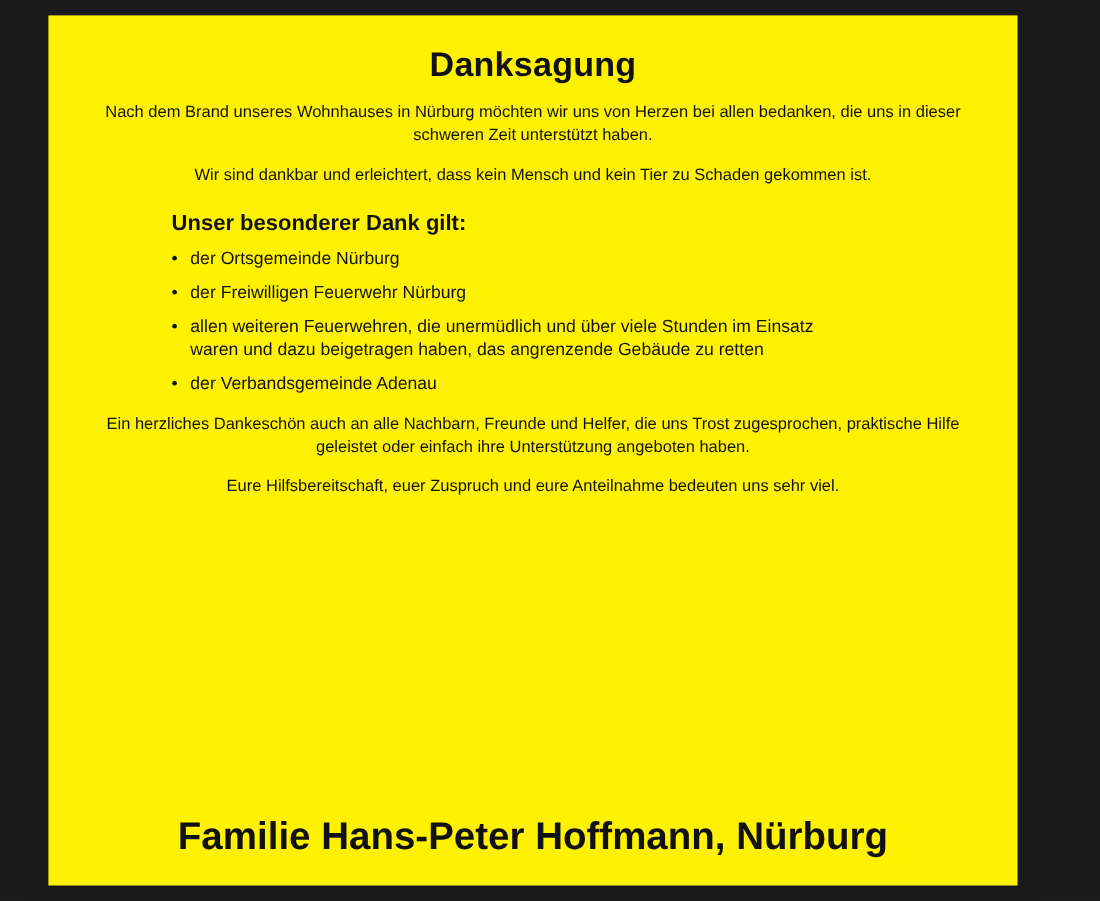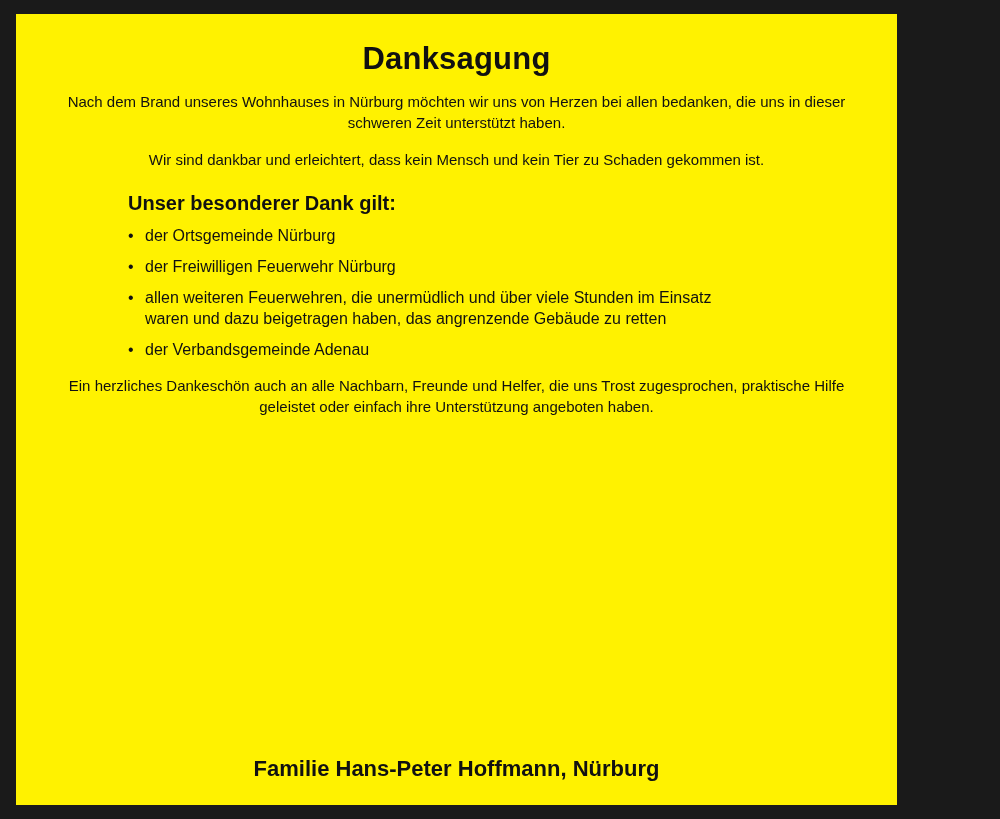--- a/index.html
+++ b/index.html
@@ -7,20 +7,21 @@
     padding: 0;
     background: #1a1a1a;
   }
   .page {
     width: 913px;
     height: 819px;
     box-sizing: border-box;
     background: #1a1a1a;
     padding: 14px 16px;
     font-family: "Liberation Sans", sans-serif;
+    margin-left: 28px;
   }
   .notice {
     width: 100%;
     height: 100%;
     box-sizing: border-box;
     background: #fff200;
     color: #111111;
     padding: 22px 34px 18px 34px;
     display: flex;
     flex-direction: column;
@@ -72,21 +73,21 @@
   }
   .thanks-list li .cont {
     display: block;
   }
   .spacer {
     flex: 1 1 auto;
     min-height: 4px;
   }
   .signature {
     text-align: center;
-    font-size: 22px;
+    font-size: 35px;
     font-weight: bold;
     margin: 10px 0 6px 0;
     line-height: 1.15;
   }
 </style>
 </head>
 <body>
 
 <div class="page">
   <div class="notice">
@@ -109,19 +110,20 @@
           <span>allen weiteren Feuerwehren, die unermüdlich und über viele Stunden im Einsatz</span>
           <span class="cont">waren und dazu beigetragen haben, das angrenzende Gebäude zu retten</span>
         </li>
         <li>
           <span>der Verbandsgemeinde Adenau</span>
         </li>
       </ul>
     </div>
 
     <p class="para tight">Ein herzliches Dankeschön auch an alle Nachbarn, Freunde und Helfer, die uns Trost zugesprochen, praktische Hilfe geleistet oder einfach ihre Unterstützung angeboten haben.</p>
+    <p class="para tight">Eure Hilfsbereitschaft, euer Zuspruch und eure Anteilnahme bedeuten uns sehr viel.</p>
 
     <div class="spacer"></div>
 
     <div class="signature">Familie Hans-Peter Hoffmann, Nürburg</div>
 
   </div>
 </div>
 
 </body></html>

